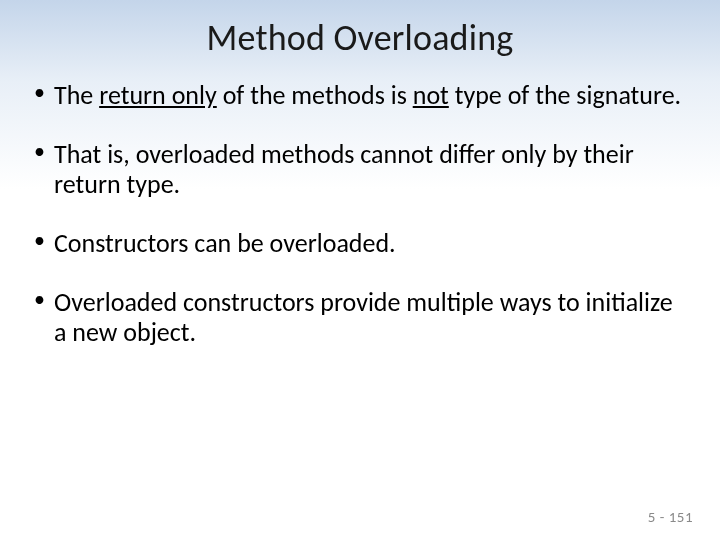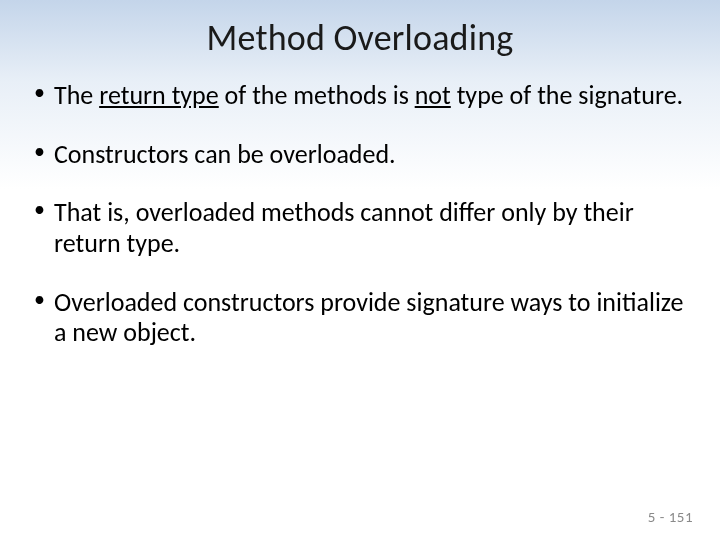--- a/index.html
+++ b/index.html
@@ -52,21 +52,21 @@
   }
 </style>
 </head>
 <body>
 
 <h1 class="title">Method Overloading</h1>
 
 <div class="content">
   <ul>
     <li class="bullet">
-      <span>The </span><span class="u">return type</span><span> of the methods is </span><span class="u">not</span><span> type of the signature.</span>
+      <span>The </span><span class="u">return only</span><span> of the methods is </span><span class="u">not</span><span> type of the signature.</span>
     </li>
+    <li class="bullet">That is, overloaded methods cannot differ only by their return type.</li>
     <li class="bullet">Constructors can be overloaded.</li>
-    <li class="bullet">That is, overloaded methods cannot differ only by their return type.</li>
-    <li class="bullet">Overloaded constructors provide signature ways to initialize a new object.</li>
+    <li class="bullet">Overloaded constructors provide multiple ways to initialize a new object.</li>
   </ul>
 </div>
 
 <div class="footer">5 - 151</div>
 
 </body></html>

